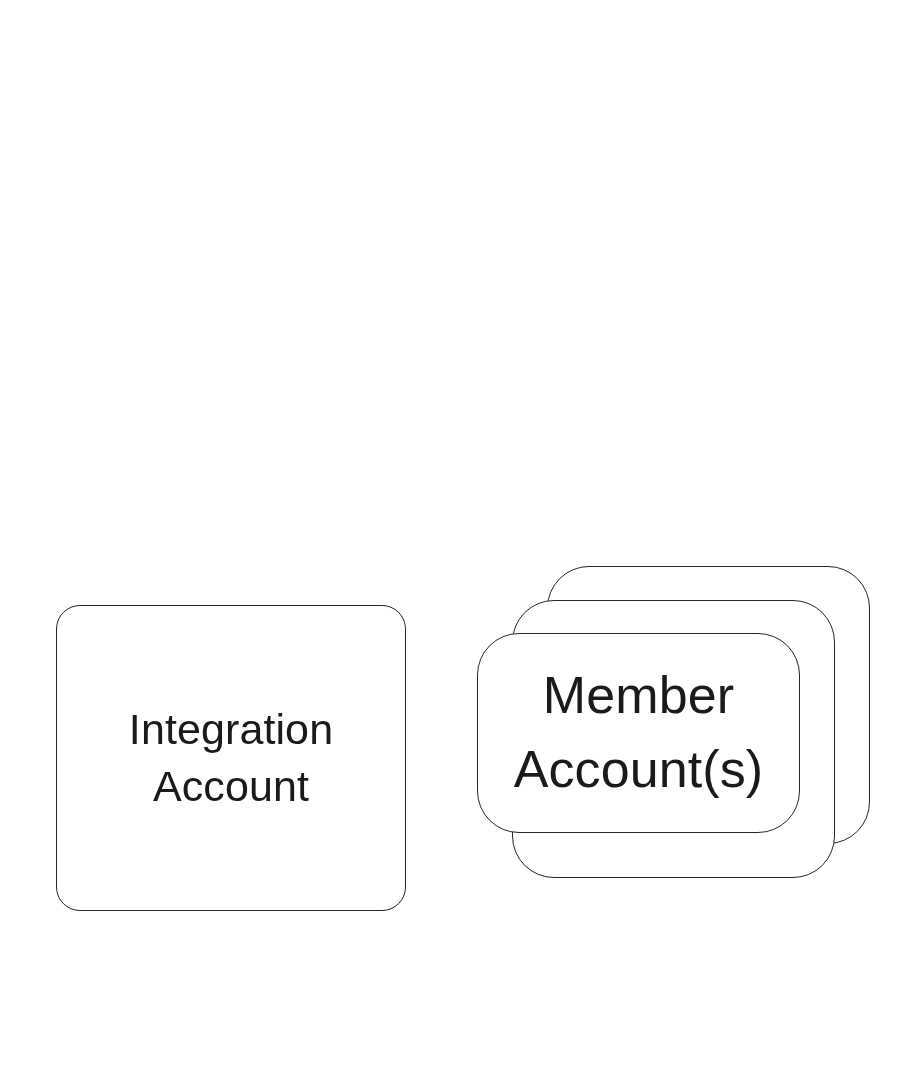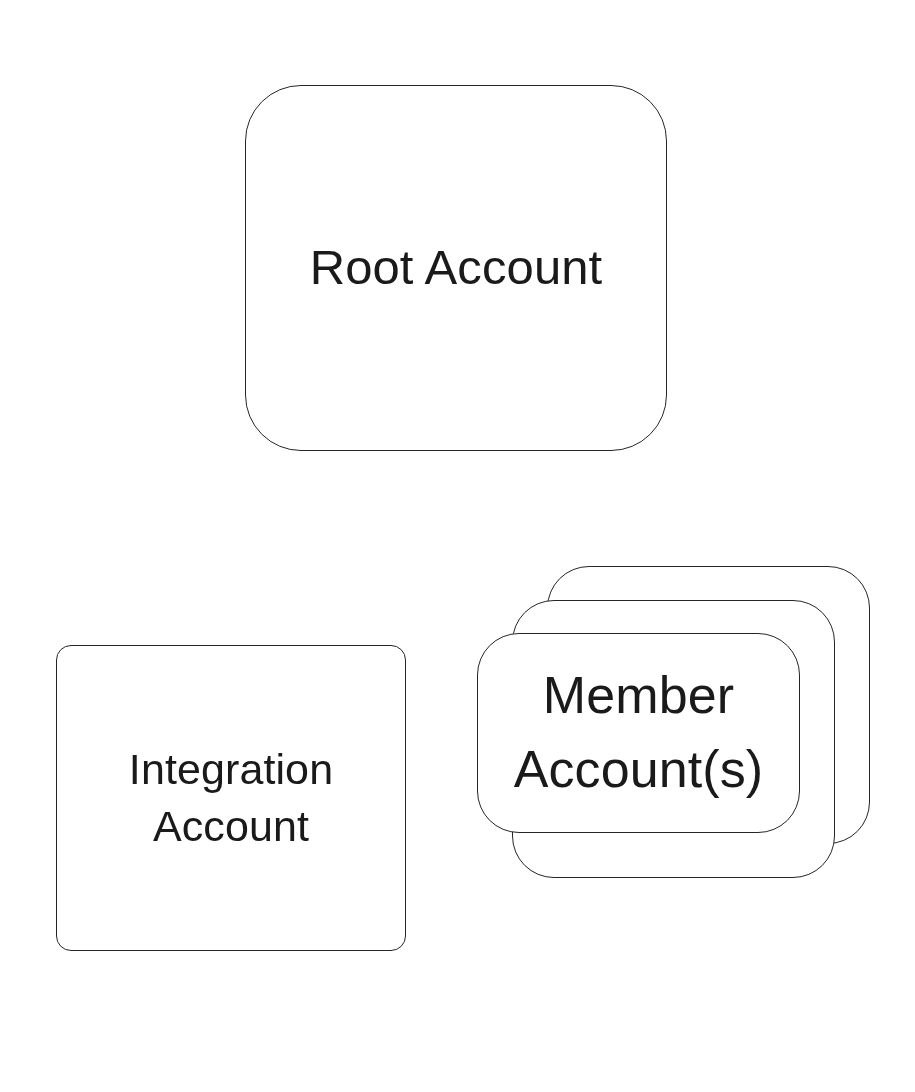--- a/index.html
+++ b/index.html
@@ -49,23 +49,22 @@
     font-size: 49px;
     line-height: 1.18;
   }
 
   
   #node-integration {
     left: 56px;
     top: 605px;
     width: 350px;
     height: 306px;
-    border-radius: 15px;
+    border-radius: 24px;
     z-index: 5;
-    margin-top: 40px;
   }
   #node-integration .node-label {
     font-size: 43px;
     line-height: 1.33;
   }
 
   
   #member-stack {
     position: absolute;
     left: 0;
@@ -107,23 +106,20 @@
   #node-member .node-label {
     font-size: 52px;
     line-height: 1.42;
   }
 </style>
 </head>
 <body>
 
 <div id="diagram-canvas">
 
-  <div class="node" id="node-root">
-    <span class="node-label">Root Account</span>
-  </div>
 
   <div class="node" id="node-integration">
     <span class="node-label">Integration
 Account</span>
   </div>
 
   <div id="member-stack">
     <div class="stack-card" id="member-card-back"></div>
     <div class="stack-card" id="member-card-middle"></div>
     <div class="node" id="node-member">

